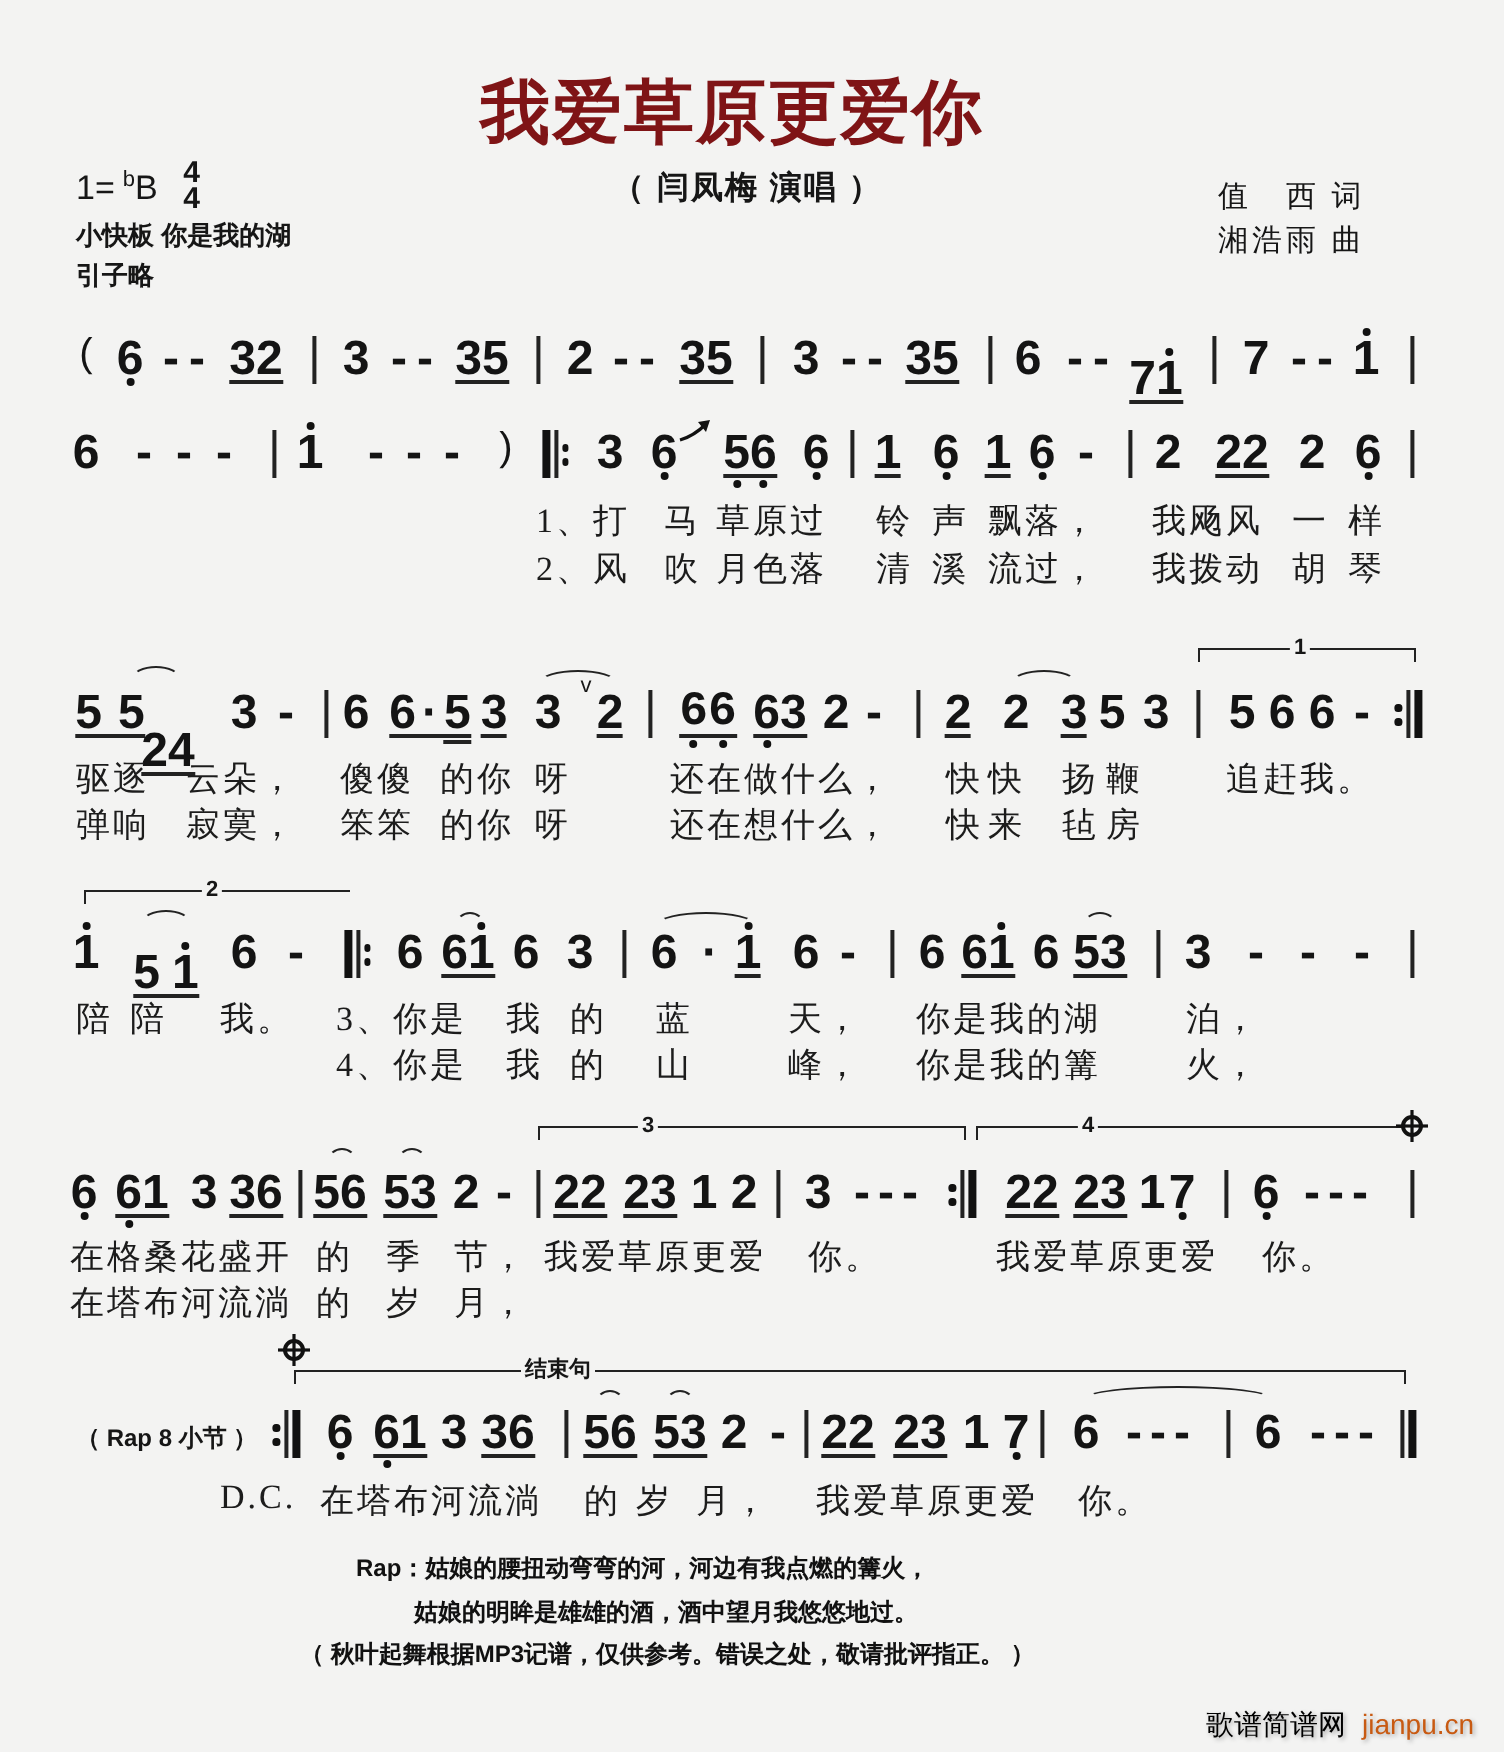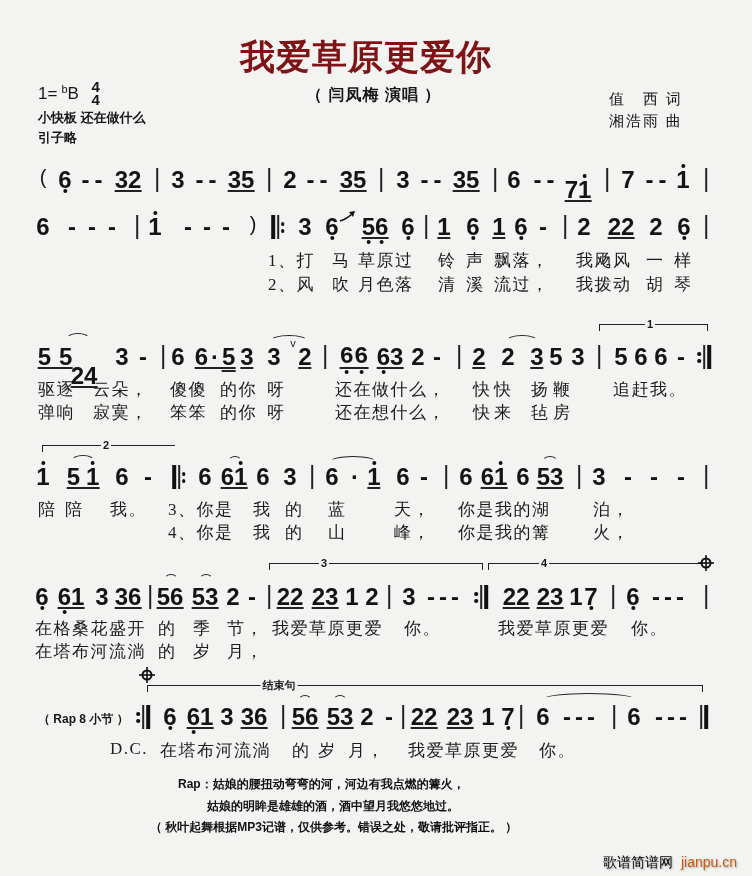--- a/index.html
+++ b/index.html
@@ -57,21 +57,21 @@
   <div id="title" class="abs">我爱草原更爱你</div>
   <div id="performer" class="abs">（ 闫凤梅 演唱 ）</div>
 
   <div id="key" class="abs">
     <span>1=</span><span class="flat">b</span><span>B</span>
     <span class="frac">
       <span>4</span>
       <span>4</span>
     </span>
   </div>
-  <div id="tempo" class="abs">小快板  还在做什么</div>
+  <div id="tempo" class="abs">小快板  你是我的湖</div>
   <div id="intro" class="abs">引子略</div>
   <div id="lyricist" class="abs">值　西 词</div>
   <div id="composer" class="abs">湘浩雨 曲</div>
 
   <div id="score">
       <div>
         <span class="tok plain" style="left: 43px; top: 166px;"><span class="c">(</span></span>
         <span class="tok" style="left: 65px; top: 166px;"><span class="c lo">6</span></span>
         <span class="tok" style="left: 92px; top: 166px;"><span class="c">-</span><span class="c" style="margin-left: 5px;">-</span></span>
         <span class="tok u" style="left: 128px; top: 166px;"><span class="c">3</span><span class="c">2</span></span>
@@ -186,21 +186,21 @@
         <span class="tok" style="left: 661px; top: 343px;"><span class="c">6</span></span>
         <span class="tok" style="left: 681px; top: 343px;"><span class="c">-</span></span>
         <div class="bar rep-end" style="left: 704px; top: 345px;">
           <span class="colon"></span>
           <span class="thin"></span>
           <span class="thick"></span>
         </div>
       </div>
       <div>
         <span class="tok" style="left: 43px; top: 463px;"><span class="c hi">1</span></span>
-        <span class="tok u" style="left: 83px; top: 463px;"><span class="c">5</span><span class="c hi" style="margin-left: 6px;">1</span></span>
+        <span class="tok u" style="left: 83px; top: 473px;"><span class="c">5</span><span class="c hi" style="margin-left: 6px;">1</span></span>
         <span class="tok" style="left: 122px; top: 463px;"><span class="c">6</span></span>
         <span class="tok" style="left: 148px; top: 463px;"><span class="c">-</span></span>
         <div class="bar rep-start" style="left: 179px; top: 465px;">
           <span class="thick"></span>
           <span class="thin"></span>
           <span class="colon"></span>
         </div>
         <span class="tok" style="left: 205px; top: 463px;"><span class="c">6</span></span>
         <span class="tok u" style="left: 234px; top: 463px;"><span class="c">6</span><span class="c hi">1</span></span>
         <span class="tok" style="left: 263px; top: 463px;"><span class="c">6</span></span>

